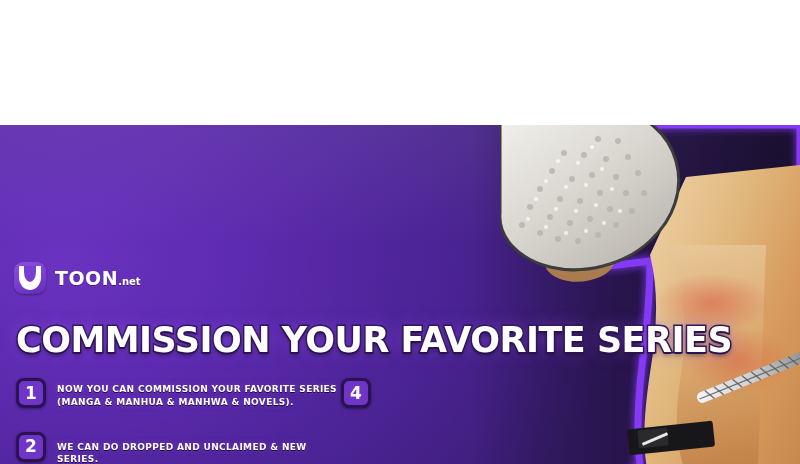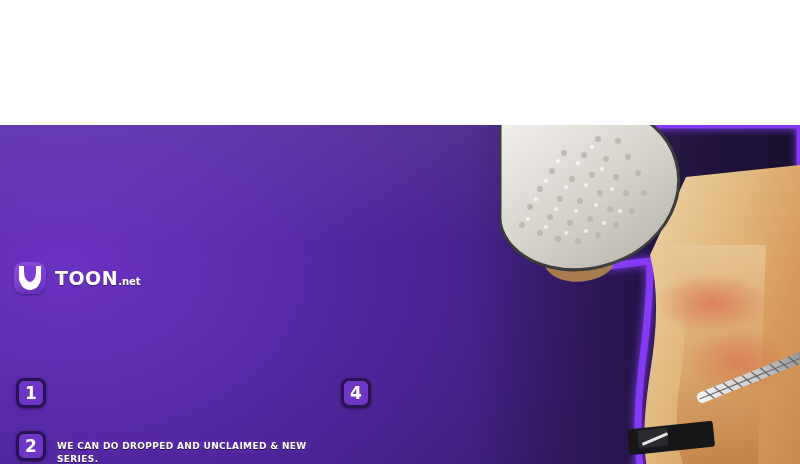--- a/index.html
+++ b/index.html
@@ -376,27 +376,29 @@
       </g>
     </svg>
 
     <div id="logo-row">
       <div id="logo-mark">
         <div id="logo-moon"></div>
       </div>
       <div id="logo-text"><span>TOON</span><span id="logo-tld">.net</span></div>
     </div>
 
+    <div id="headline">COMMISSION Your FAVORITE SERIES</div>
 
     <div id="cols">
 
       <div class="col" id="col-left">
 
         <div class="item">
           <div class="badge">1</div>
+          <div class="item-text">NOW YOU CAN COMMISSION YOUR FAVORITE SERIES (MANGA &amp; MANHUA &amp; MANHWA &amp; NOVELS).</div>
         </div>
 
         <div class="item one-line">
           <div class="badge">2</div>
           <div class="item-text">WE CAN DO DROPPED AND UNCLAIMED &amp; NEW SERIES.</div>
         </div>
 
       </div>
 
       <div class="col" id="col-right">

